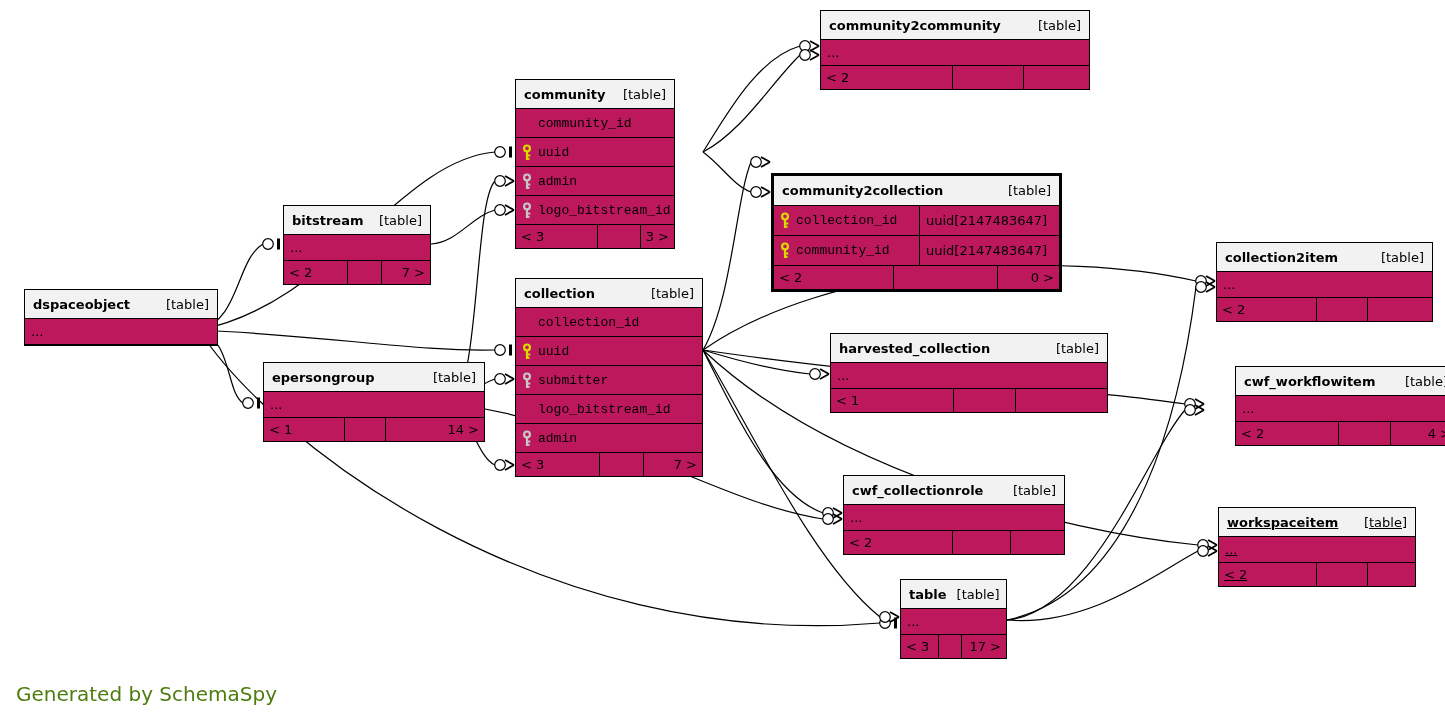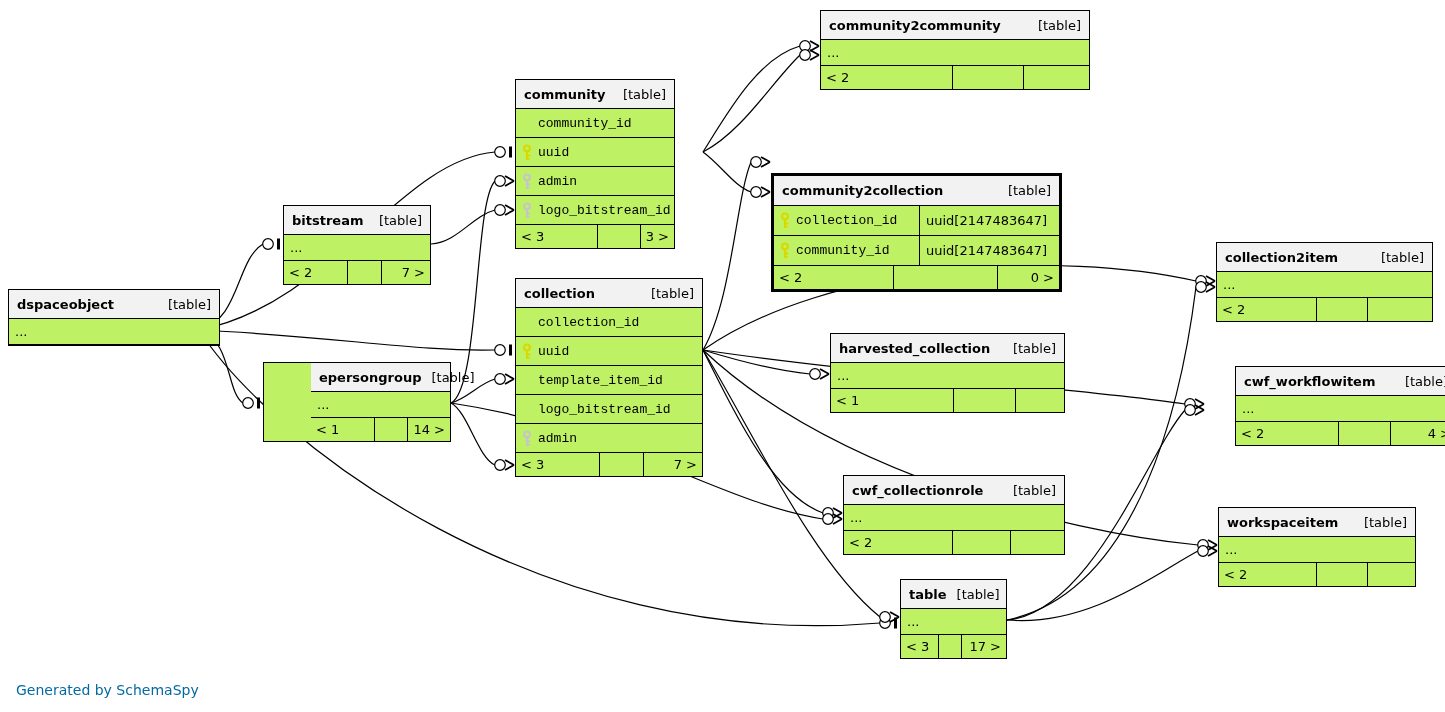--- a/index.html
+++ b/index.html
@@ -3,21 +3,21 @@
 <meta charset="utf-8">
 <style>
   html,body{margin:0;padding:0;}
   body{
     width:1445px;height:712px;position:relative;overflow:hidden;
     background:#ffffff;font-family:"DejaVu Sans",sans-serif;color:#000;
   }
   #edges{position:absolute;left:0;top:0;z-index:1;}
   #tables{position:absolute;left:0;top:0;width:1445px;height:712px;z-index:2;}
   .tbl{
-    position:absolute;background:#bef264;border:1px solid #000;box-sizing:border-box;
+    position:absolute;background:#be185d;border:1px solid #000;box-sizing:border-box;
     font-size:13px;cursor:pointer;
   }
   .tbl.emph{border-width:3px;}
   .tbl-header{
     background:#f2f2f2;border-bottom:1px solid #000;display:flex;
     justify-content:space-between;align-items:center;padding:0 8px;height:28px;
   }
   .tbl-name{font-weight:bold;font-size:13px;white-space:nowrap;}
   .tbl-badge{font-size:13px;margin-left:10px;white-space:nowrap;}
   .row{
@@ -31,21 +31,21 @@
   .namecell{flex:1;display:flex;align-items:center;height:100%;font-family:Liberation Mono, monospace;}
   .typecell{
     flex:none;border-left:1px solid #000;height:100%;display:flex;
     align-items:center;padding:0 6px;box-sizing:border-box;white-space:nowrap;
   }
   .footer{display:flex;height:23px;box-sizing:border-box;}
   .fcell{box-sizing:border-box;border-right:1px solid #000;padding:0 5px;
     display:flex;align-items:center;white-space:nowrap;}
   .fcell:last-child{border-right:none;justify-content:flex-end;flex:1;}
   .note{
-    position:absolute;left:16px;top:682px;font-size:14px;color:#0369a1;text-align:center;
+    position:absolute;left:16px;top:682px;font-size:20px;color:#4d7c0f;text-align:center;
   }
 </style>
 </head>
 <body>
 
 <svg id="edges" width="1445" height="712">
     <g>
       <path d="M199,330 C240,320 236,260 263,244" fill="none" stroke="#000000" stroke-width="1.2"></path>
       <circle cx="268" cy="244" r="5.3" fill="#fff" stroke="#000" stroke-width="1.2"></circle>
       <rect x="277" y="238.5" width="3" height="11" fill="#000"></rect>
@@ -155,21 +155,21 @@
       <circle cx="1190" cy="410" r="5.3" fill="#fff" stroke="#000" stroke-width="1.2"></circle>
       <path d="M1204,410 L1195,405 M1204,410 L1195,415" stroke="#000" stroke-width="1.8" fill="none"></path>
     </g>
     <g>
       <path d="M1007,620 C1090,627 1158,572 1198,551" fill="none" stroke="#000000" stroke-width="1.2"></path>
       <circle cx="1203" cy="551" r="5.3" fill="#fff" stroke="#000" stroke-width="1.2"></circle>
       <path d="M1217,551 L1208,546 M1217,551 L1208,556" stroke="#000" stroke-width="1.8" fill="none"></path>
     </g>
   </svg>
 <div id="tables">
-    <div class="tbl" style="left: 8px; top: 289px; width: 212px;">
+    <div class="tbl" style="left: 24px; top: 289px; width: 194px;">
       <div class="tbl-header">
         <span class="tbl-name">dspaceobject</span>
         <span class="tbl-badge">[table]</span>
       </div>
       <div class="row dots">
         <span class="colname">...</span>
       </div>
     </div>
     <div class="tbl" style="left: 283px; top: 205px; width: 148px;">
       <div class="tbl-header">
@@ -178,21 +178,21 @@
       </div>
       <div class="row dots">
         <span class="colname">...</span>
       </div>
       <div class="footer">
         <span class="fcell" style="width: 64px;">&lt; 2</span>
         <span class="fcell" style="width: 34px;"></span>
         <span class="fcell">7 &gt;</span>
       </div>
     </div>
-    <div class="tbl" style="left: 263px; top: 362px; width: 188px; padding-left: 47px;">
+    <div class="tbl" style="left: 263px; top: 362px; width: 222px;">
       <div class="tbl-header">
         <span class="tbl-name">epersongroup</span>
         <span class="tbl-badge">[table]</span>
       </div>
       <div class="row dots">
         <span class="colname">...</span>
       </div>
       <div class="footer">
         <span class="fcell" style="width: 81px;">&lt; 1</span>
         <span class="fcell" style="width: 41px;"></span>
@@ -274,40 +274,47 @@
     <line x1="6" y1="7.2" x2="6" y2="16" stroke="#d9d900" stroke-width="2.2"></line>
     <line x1="6" y1="11.5" x2="9.3" y2="11.5" stroke="#d9d900" stroke-width="2"></line>
     <line x1="6" y1="14.8" x2="8.6" y2="14.8" stroke="#d9d900" stroke-width="2"></line>
   </svg>
           </span>
           <span class="colname">uuid</span>
         </span>
       </div>
       <div class="row">
         <span class="namecell">
-          <span class="nokey"></span>
-          <span class="colname">template_item_id</span>
-        </span>
-      </div>
-      <div class="row">
-        <span class="namecell">
-          <span class="nokey"></span>
-          <span class="colname">logo_bitstream_id</span>
-        </span>
-      </div>
-      <div class="row">
-        <span class="namecell">
           <span class="keycell">
             <svg width="12" height="17" viewBox="0 0 12 17">
     <circle cx="6" cy="4.4" r="2.9" fill="none" stroke="#c6c6c6" stroke-width="2.2"></circle>
     <line x1="6" y1="7.2" x2="6" y2="16" stroke="#c6c6c6" stroke-width="2.2"></line>
     <line x1="6" y1="11.5" x2="9.3" y2="11.5" stroke="#c6c6c6" stroke-width="2"></line>
     <line x1="6" y1="14.8" x2="8.6" y2="14.8" stroke="#c6c6c6" stroke-width="2"></line>
   </svg>
           </span>
+          <span class="colname">submitter</span>
+        </span>
+      </div>
+      <div class="row">
+        <span class="namecell">
+          <span class="nokey"></span>
+          <span class="colname">logo_bitstream_id</span>
+        </span>
+      </div>
+      <div class="row">
+        <span class="namecell">
+          <span class="keycell">
+            <svg width="12" height="17" viewBox="0 0 12 17">
+    <circle cx="6" cy="4.4" r="2.9" fill="none" stroke="#c6c6c6" stroke-width="2.2"></circle>
+    <line x1="6" y1="7.2" x2="6" y2="16" stroke="#c6c6c6" stroke-width="2.2"></line>
+    <line x1="6" y1="11.5" x2="9.3" y2="11.5" stroke="#c6c6c6" stroke-width="2"></line>
+    <line x1="6" y1="14.8" x2="8.6" y2="14.8" stroke="#c6c6c6" stroke-width="2"></line>
+  </svg>
+          </span>
           <span class="colname">admin</span>
         </span>
       </div>
       <div class="footer">
         <span class="fcell" style="width: 84px;">&lt; 3</span>
         <span class="fcell" style="width: 44px;"></span>
         <span class="fcell">7 &gt;</span>
       </div>
     </div>
     <div class="tbl" style="left: 820px; top: 10px; width: 270px;">
@@ -356,21 +363,21 @@
           <span class="colname">community_id</span>
         </span>
         <span class="typecell" style="width: 140px;">uuid[2147483647]</span>
       </div>
       <div class="footer">
         <span class="fcell" style="width: 120px;">&lt; 2</span>
         <span class="fcell" style="width: 104px;"></span>
         <span class="fcell">0 &gt;</span>
       </div>
     </div>
-    <div class="tbl" style="left: 830px; top: 333px; width: 235px;">
+    <div class="tbl" style="left: 830px; top: 333px; width: 278px;">
       <div class="tbl-header">
         <span class="tbl-name">harvested_collection</span>
         <span class="tbl-badge">[table]</span>
       </div>
       <div class="row dots">
         <span class="colname">...</span>
       </div>
       <div class="footer">
         <span class="fcell" style="width: 123px;">&lt; 1</span>
         <span class="fcell" style="width: 62px;"></span>
@@ -412,21 +419,21 @@
       </div>
       <div class="row dots">
         <span class="colname">...</span>
       </div>
       <div class="footer">
         <span class="fcell" style="width: 109px;">&lt; 2</span>
         <span class="fcell" style="width: 58px;"></span>
         <span class="fcell"></span>
       </div>
     </div>
-    <div class="tbl" style="left: 1218px; top: 507px; width: 198px;">
+    <div class="tbl" style="left: 1218px; top: 507px; width: 198px; text-decoration: underline;">
       <div class="tbl-header">
         <span class="tbl-name">workspaceitem</span>
         <span class="tbl-badge">[table]</span>
       </div>
       <div class="row dots">
         <span class="colname">...</span>
       </div>
       <div class="footer">
         <span class="fcell" style="width: 98px;">&lt; 2</span>
         <span class="fcell" style="width: 51px;"></span>

